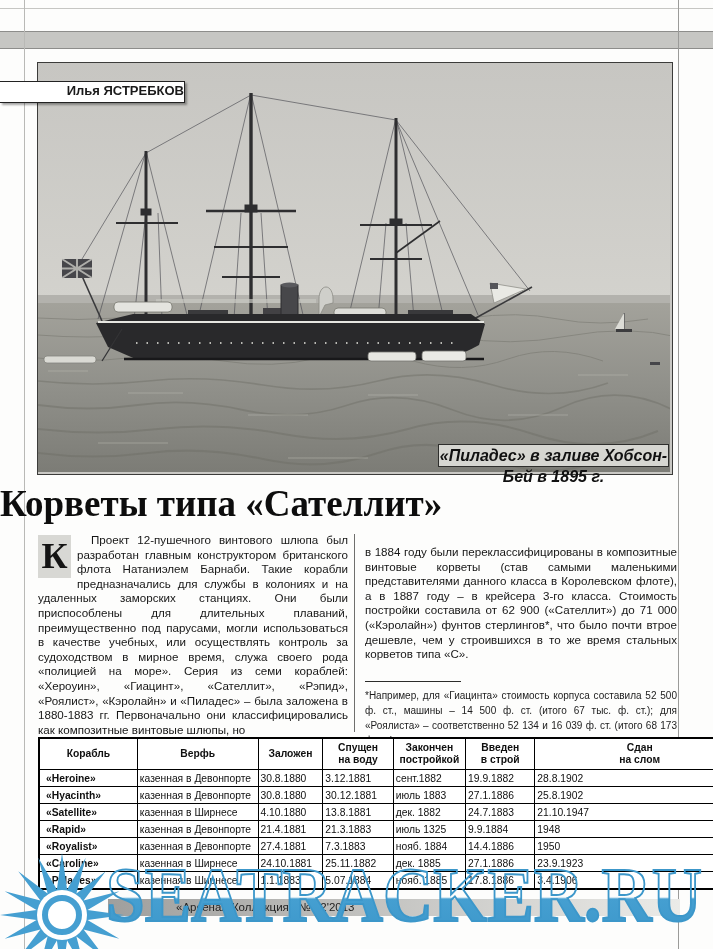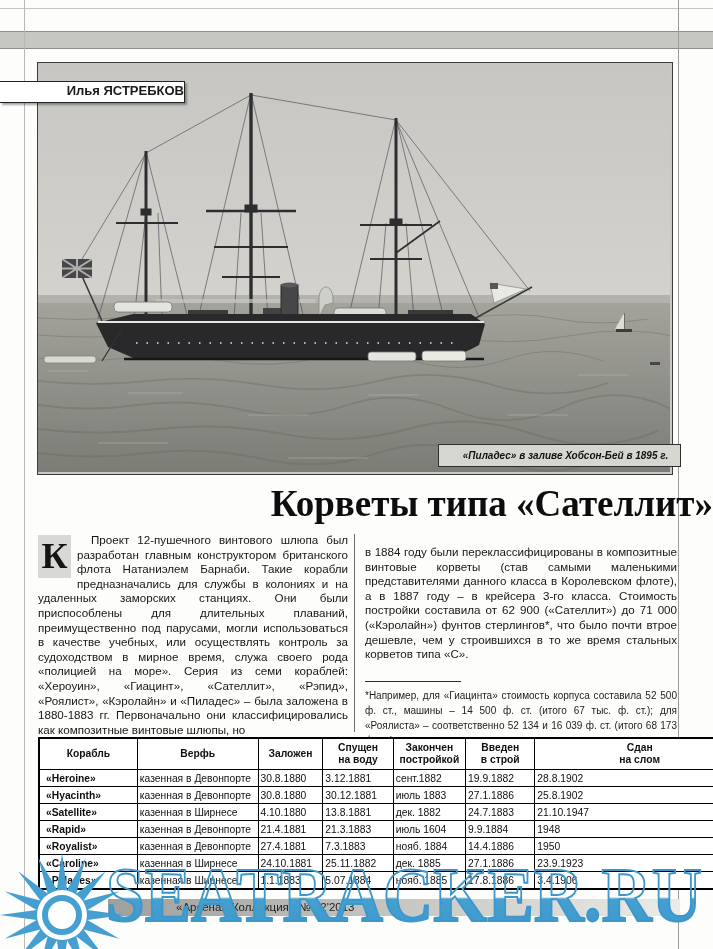--- a/index.html
+++ b/index.html
@@ -18,25 +18,25 @@
   .author{left:0;top:81px;width:184px;height:20px;background:#fff;
           border:1px solid #222;border-left:none;box-shadow:2px 2px 2px rgba(0,0,0,.35);
           font-weight:bold;font-size:13px;line-height:18px;text-align:right;
           z-index:5;}
 
   
   .photo{left:37px;top:62px;width:634px;height:411px;border:1px solid #3c3c3a;
          background:#c9c8c4;z-index:2;}
   .photo svg{display:block;}
   .caption{left:400px;top:381px;width:229px;height:21px;background:#d6d6d1;
-           border:1px solid #2e2e2c;font-size:10px;font-weight:bold;font-style:italic;
-           line-height:21px;text-align:center;color:#111;padding-left:12px;}
-
-  
-  .headline{left:0;top:482px;width:713px;text-align:right;
+           border:1px solid #2e2e2c;font-size:16px;font-weight:bold;font-style:italic;
+           line-height:21px;text-align:center;color:#111;}
+
+  
+  .headline{left:0;top:482px;width:713px;text-align:left;
             font-family:"Liberation Serif",serif;font-weight:bold;font-size:37px;
             color:#0d0d0d;letter-spacing:0px;}
 
   
   .col{font-size:11.6px;line-height:14.6px;text-align:justify;color:#161616;}
   .col p{margin:0;}
   .col p.indent{text-indent:14px;}
   .leftcol{left:38px;top:533px;width:310px;}
   .rightcol{left:365px;top:545px;width:312px;}
   .dropcap{float:left;width:33px;height:43px;background:#d8d8d4;margin:2px 6px 0 0;
@@ -241,21 +241,21 @@
         <td>13.8.1881</td>
         <td>дек. 1882</td>
         <td>24.7.1883</td>
         <td>21.10.1947</td>
       </tr>
       <tr>
         <td class="shipname">«Rapid»</td>
         <td>казенная в Девонпорте</td>
         <td>21.4.1881</td>
         <td>21.3.1883</td>
-        <td>июль 1604</td>
+        <td>июль 1325</td>
         <td>9.9.1884</td>
         <td>1948</td>
       </tr>
       <tr>
         <td class="shipname">«Royalist»</td>
         <td>казенная в Девонпорте</td>
         <td>27.4.1881</td>
         <td>7.3.1883</td>
         <td>нояб. 1884</td>
         <td>14.4.1886</td>

